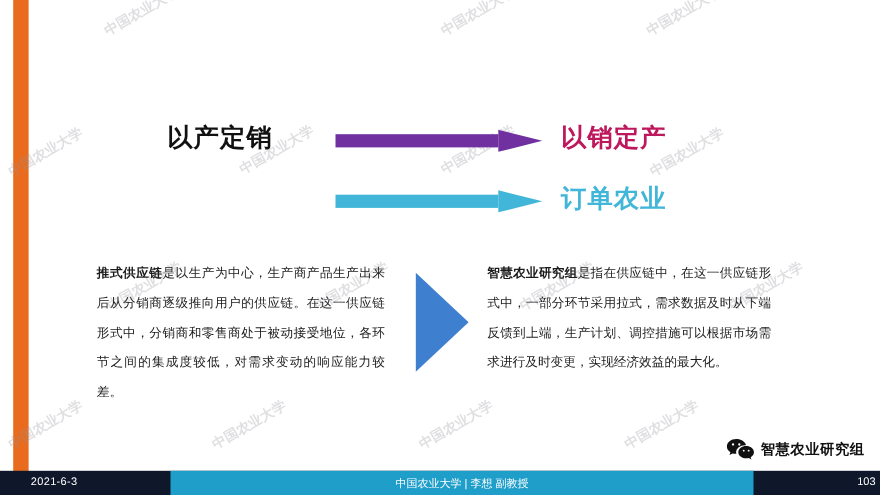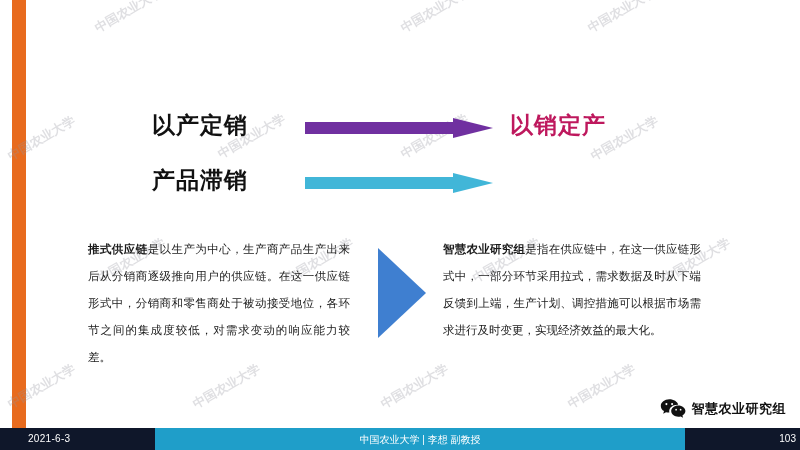--- a/index.html
+++ b/index.html
@@ -201,25 +201,25 @@
   <div class="row" style="left:0; top:110px; width:800px;">
     <div class="row-label" style="left:152px; top:0;">以产定销</div>
     <div class="arrow" style="left:305px; top:8px; width:188px;">
       <div class="shaft" style="width:148px; background:#7030a0;"></div>
       <div class="head" style="left:148px; border-left:40px solid #7030a0;"></div>
     </div>
     <div class="row-right" style="left:510px; top:0; color:#be185d;">以销定产</div>
   </div>
 
   <div class="row" style="left:0; top:165px; width:800px;">
-    <div class="row-label" style="left:152px; top:0;">产品滞销</div>
     <div class="arrow" style="left:305px; top:8px; width:188px;">
       <div class="shaft" style="width:148px; background:#41b6d8;"></div>
       <div class="head" style="left:148px; border-left:40px solid #41b6d8;"></div>
     </div>
+    <div class="row-right" style="left:510px; top:0; color:#41b6d8;">订单农业</div>
   </div>
 
   <div class="big-arrow" style="border-top:45px solid transparent; border-bottom:45px solid transparent; border-left:48px solid #3f7fd0;"></div>
 
   <div class="textbox" style="left:88px; top:236px; width:262px;">
     <b>推式供应链</b><span>是以生产为中心，生产商产品生产出来后从分销商逐级推向用户的供应链。在这一供应链形式中，分销商和零售商处于被动接受地位，各环节之间的集成度较低，对需求变动的响应能力较差。</span>
   </div>
 
   <div class="textbox" style="left:443px; top:236px; width:258px;">
     <b>智慧农业研究组</b><span>是指在供应链中，在这一供应链形式中，一部分环节采用拉式，需求数据及时从下端反馈到上端，生产计划、调控措施可以根据市场需求进行及时变更，实现经济效益的最大化。</span>

